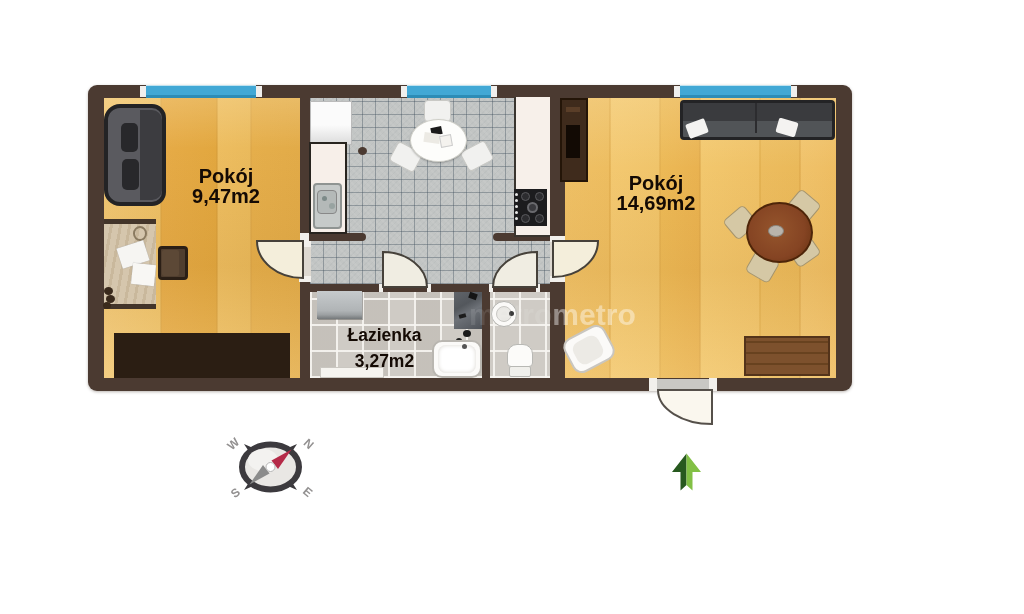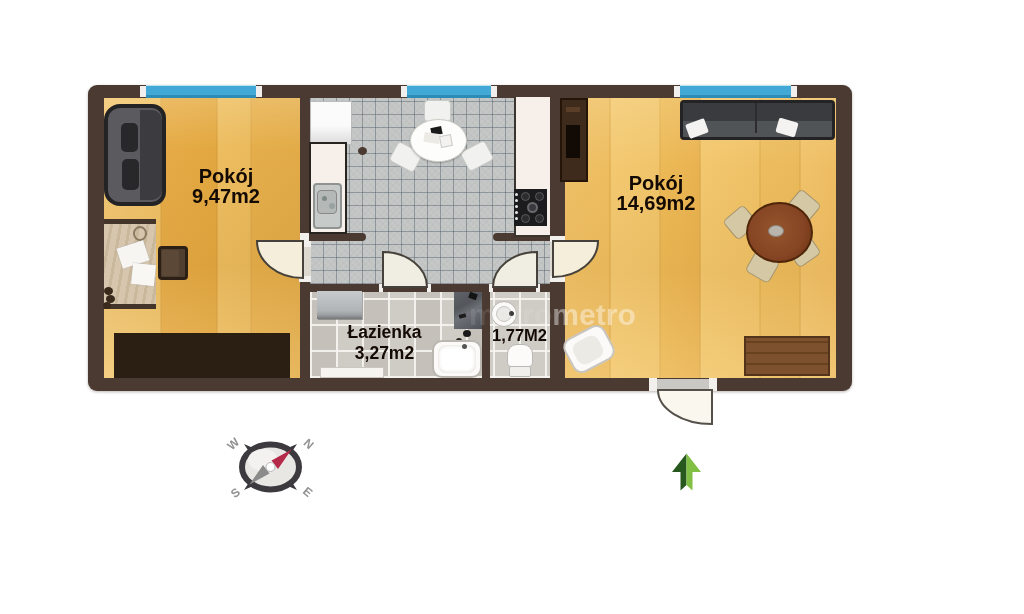--- a/index.html
+++ b/index.html
@@ -224,16 +224,15 @@
       <text x="238" y="496" font-size="12" font-weight="700" fill="#939191" transform="rotate(-38 238 496)" text-anchor="middle">S</text>
       <text x="305" y="495" font-size="12" font-weight="700" fill="#939191" transform="rotate(40 305 495)" text-anchor="middle">E</text>
     </g>
 
     <polygon points="686.5,453.5 672,472 680.5,472 680.5,490.5 686.5,485" fill="#27591f"></polygon>
     <polygon points="686.5,453.5 701,472 692.5,472 692.5,490.5 686.5,485" fill="#82c045"></polygon>
   </svg>
 
   <div class="lbl" style="left:156px;top:166px;width:140px;font-size:20px;line-height:20px;">Pokój<br>9,47m2</div>
   <div class="lbl" style="left:584px;top:173px;width:144px;font-size:20px;line-height:20px;">Pokój<br>14,69m2</div>
-  <div class="lbl" style="left:314px;top:322px;width:141px;font-size:17.5px;line-height:21px;">Łazienka<br>3,27m2</div>
-  <div class="lbl" style="left:449px;top:326px;width:141px;font-size:16.5px;">1,77M2</div>
+  <div class="lbl" style="left:314px;top:322px;width:141px;font-size:17.5px;line-height:26px;">Łazienka<br>3,27m2</div>
 
 </div>
 
 </body></html>

